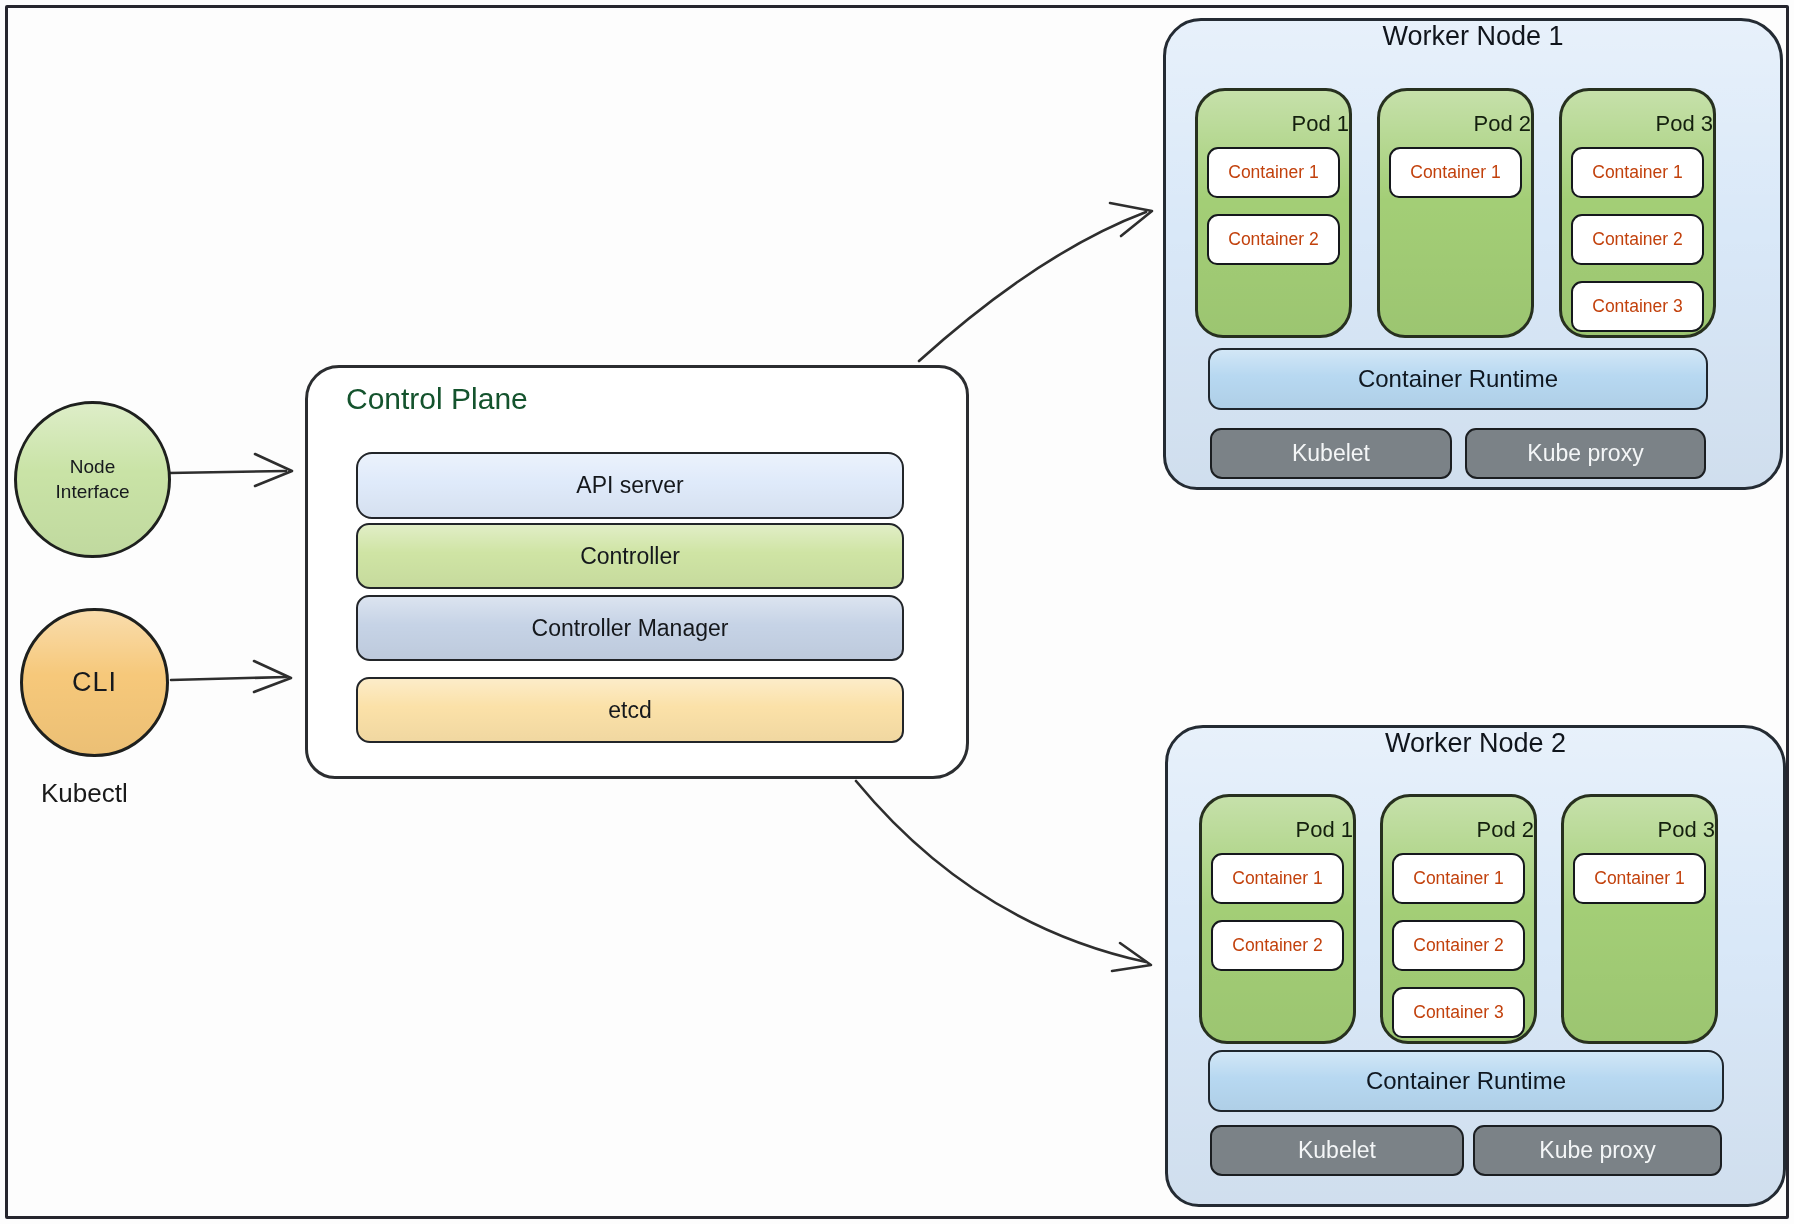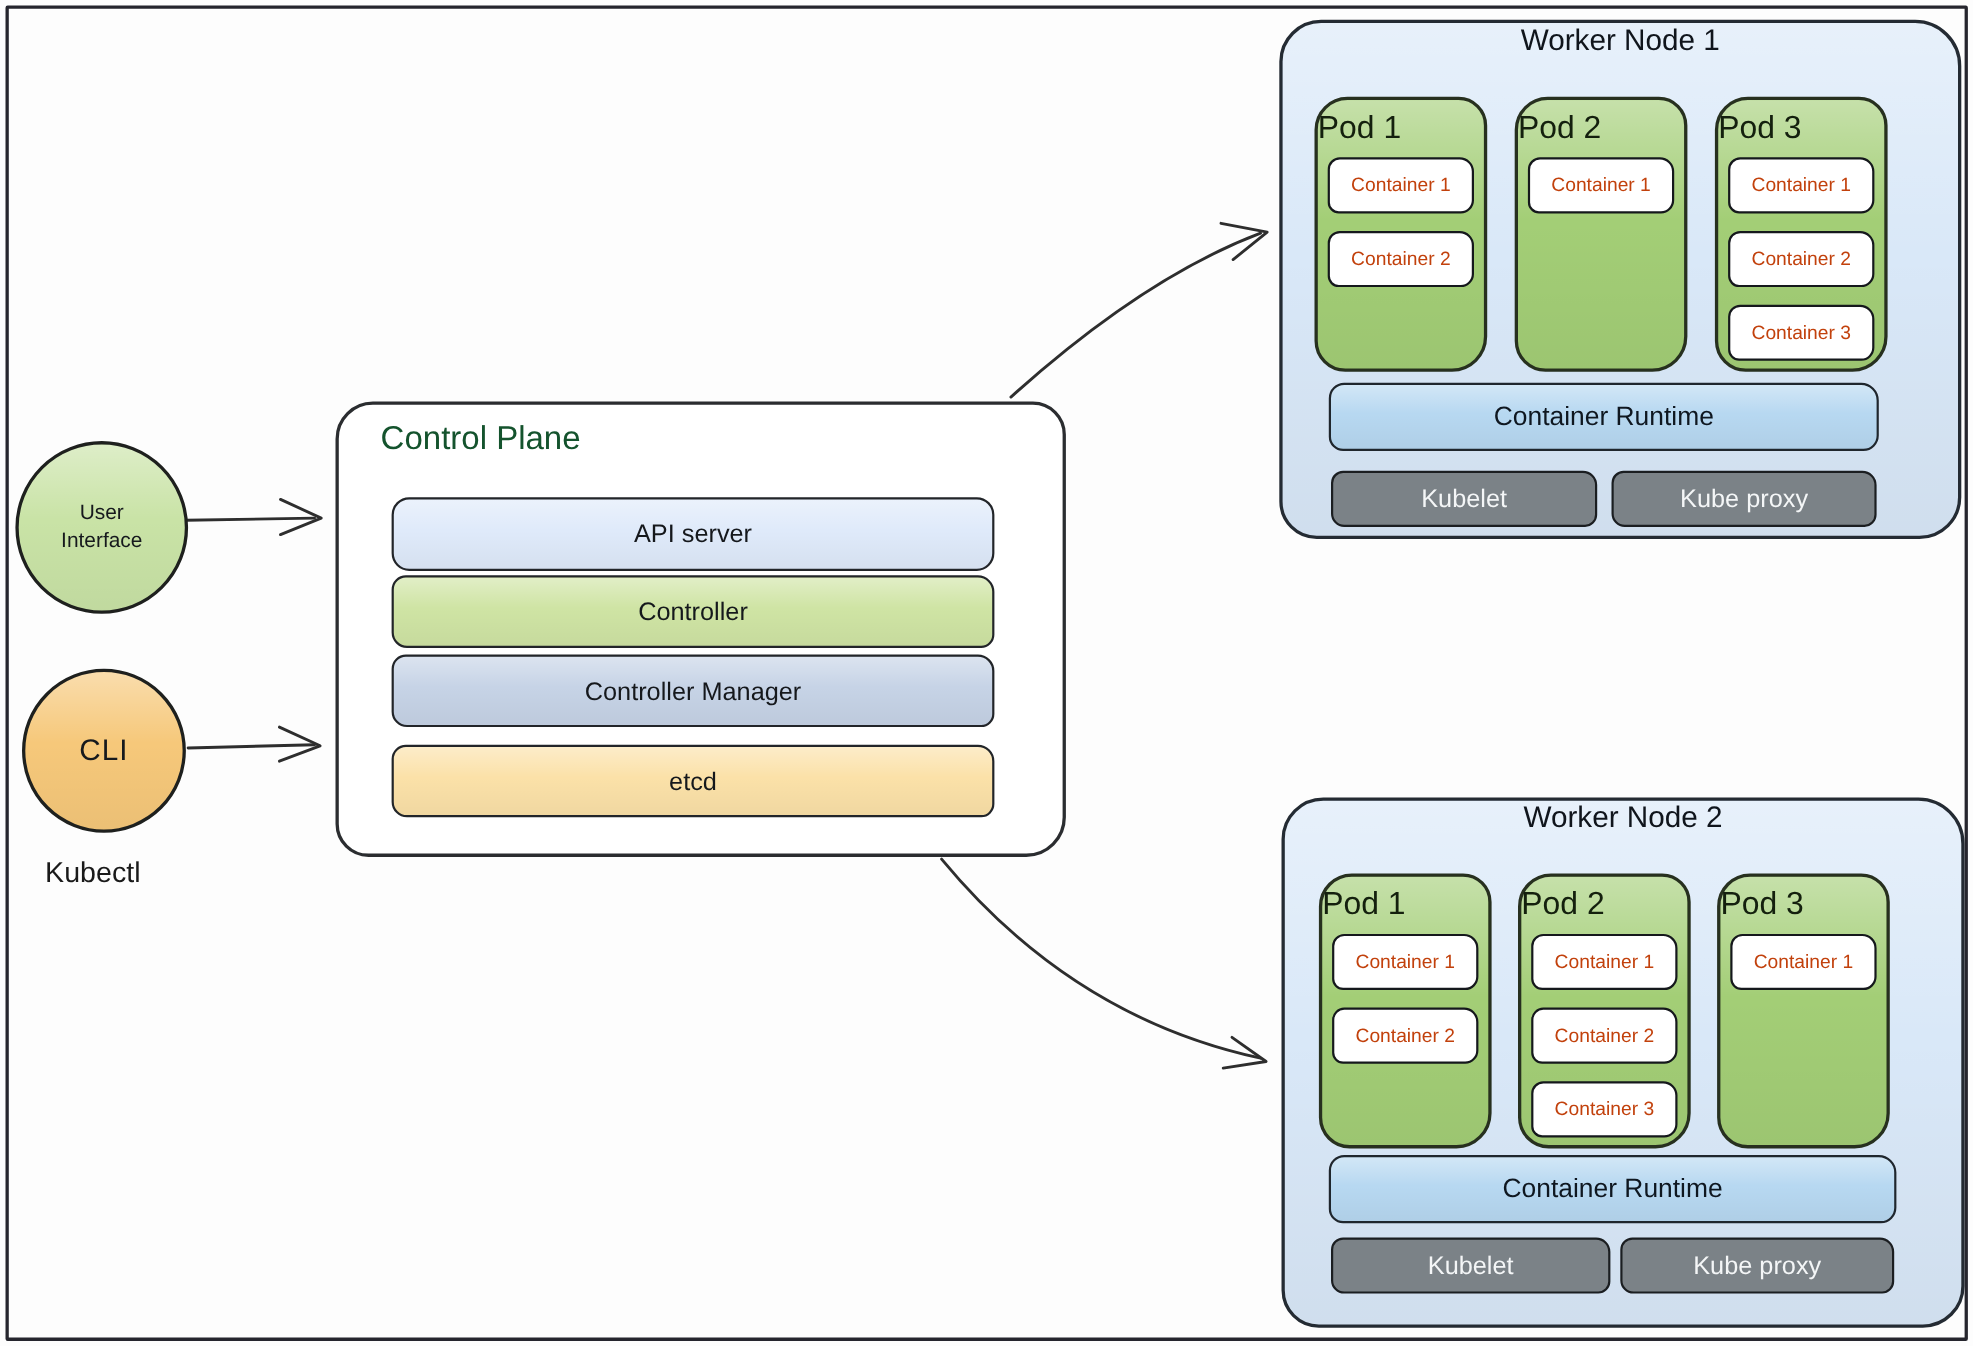--- a/index.html
+++ b/index.html
@@ -36,21 +36,21 @@
 
   
   .node{position:absolute;border:3px solid #242b33;border-radius:38px 42px 38px 34px;}
   .node-1{left:1163px;top:18px;width:614px;height:466px;}
   .node-2{left:1165px;top:725px;width:615px;height:476px;}
   .node-title{text-align:center;font-size:27px;color:#10151c;}
   .pods{position:absolute;display:flex;}
   .node-1 .pods{left:29px;top:67px;gap:25px;}
   .node-2 .pods{left:31px;top:66px;gap:24px;}
   .pod{width:151px;height:244px;border:3px solid #27301f;border-radius:30px 26px 32px 28px;}
-  .pod-title{text-align:left;font-size:29px;padding-top:9px;color:#14200e;}
+  .pod-title{text-align:right;font-size:22px;padding-top:20px;color:#14200e;}
   .containers{display:flex;flex-direction:column;gap:16px;margin:10px 9px 0;}
   .container-box{height:47px;border:2.5px solid #15181c;border-radius:11px 13px 12px 10px;
     display:flex;align-items:center;justify-content:center;font-size:17.5px;color:#c2410c;}
   .runtime{position:absolute;height:58px;border:2.5px solid #1f262d;border-radius:14px 16px 14px 13px;
     display:flex;align-items:center;justify-content:center;font-size:24px;color:#0f1720;}
   .node-1 .runtime{left:42px;top:327px;width:496px;}
   .node-2 .runtime{left:40px;top:322px;width:512px;}
   .agent{position:absolute;height:47px;border:2.5px solid #1b1e21;border-radius:11px 13px 11px 12px;
     display:flex;align-items:center;justify-content:center;font-size:23px;color:#f4f6f7;}
   .node-1 .agent-0{left:44px;top:407px;width:238px;}
@@ -78,21 +78,21 @@
       <path d="M919 361 Q1040 252 1146 212"></path>
       <path d="M1110 203 L1152 211 L1121 236"></path>
     </g>
     <g>
       <path d="M856 781 Q975 925 1146 962"></path>
       <path d="M1120 943 L1151 965 L1112 971"></path>
     </g>
   </svg>
 
   <div class="circle circle-ui shade" style="background-color: rgb(201, 227, 166);">
-    <span>User Interface</span>
+    <span>Node Interface</span>
   </div>
   <div class="circle circle-cli shade" style="background-color: rgb(246, 200, 122);">
     <span>CLI</span>
   </div>
   <div class="caption-kubectl">Kubectl</div>
 
   <div class="control-plane">
     <div class="cp-title">Control Plane</div>
     <div class="cp-bar cp-bar-0 shade" style="background-color: rgb(223, 234, 250);">API server</div>
     <div class="cp-bar cp-bar-1 shade" style="background-color: rgb(207, 228, 164);">Controller</div>

